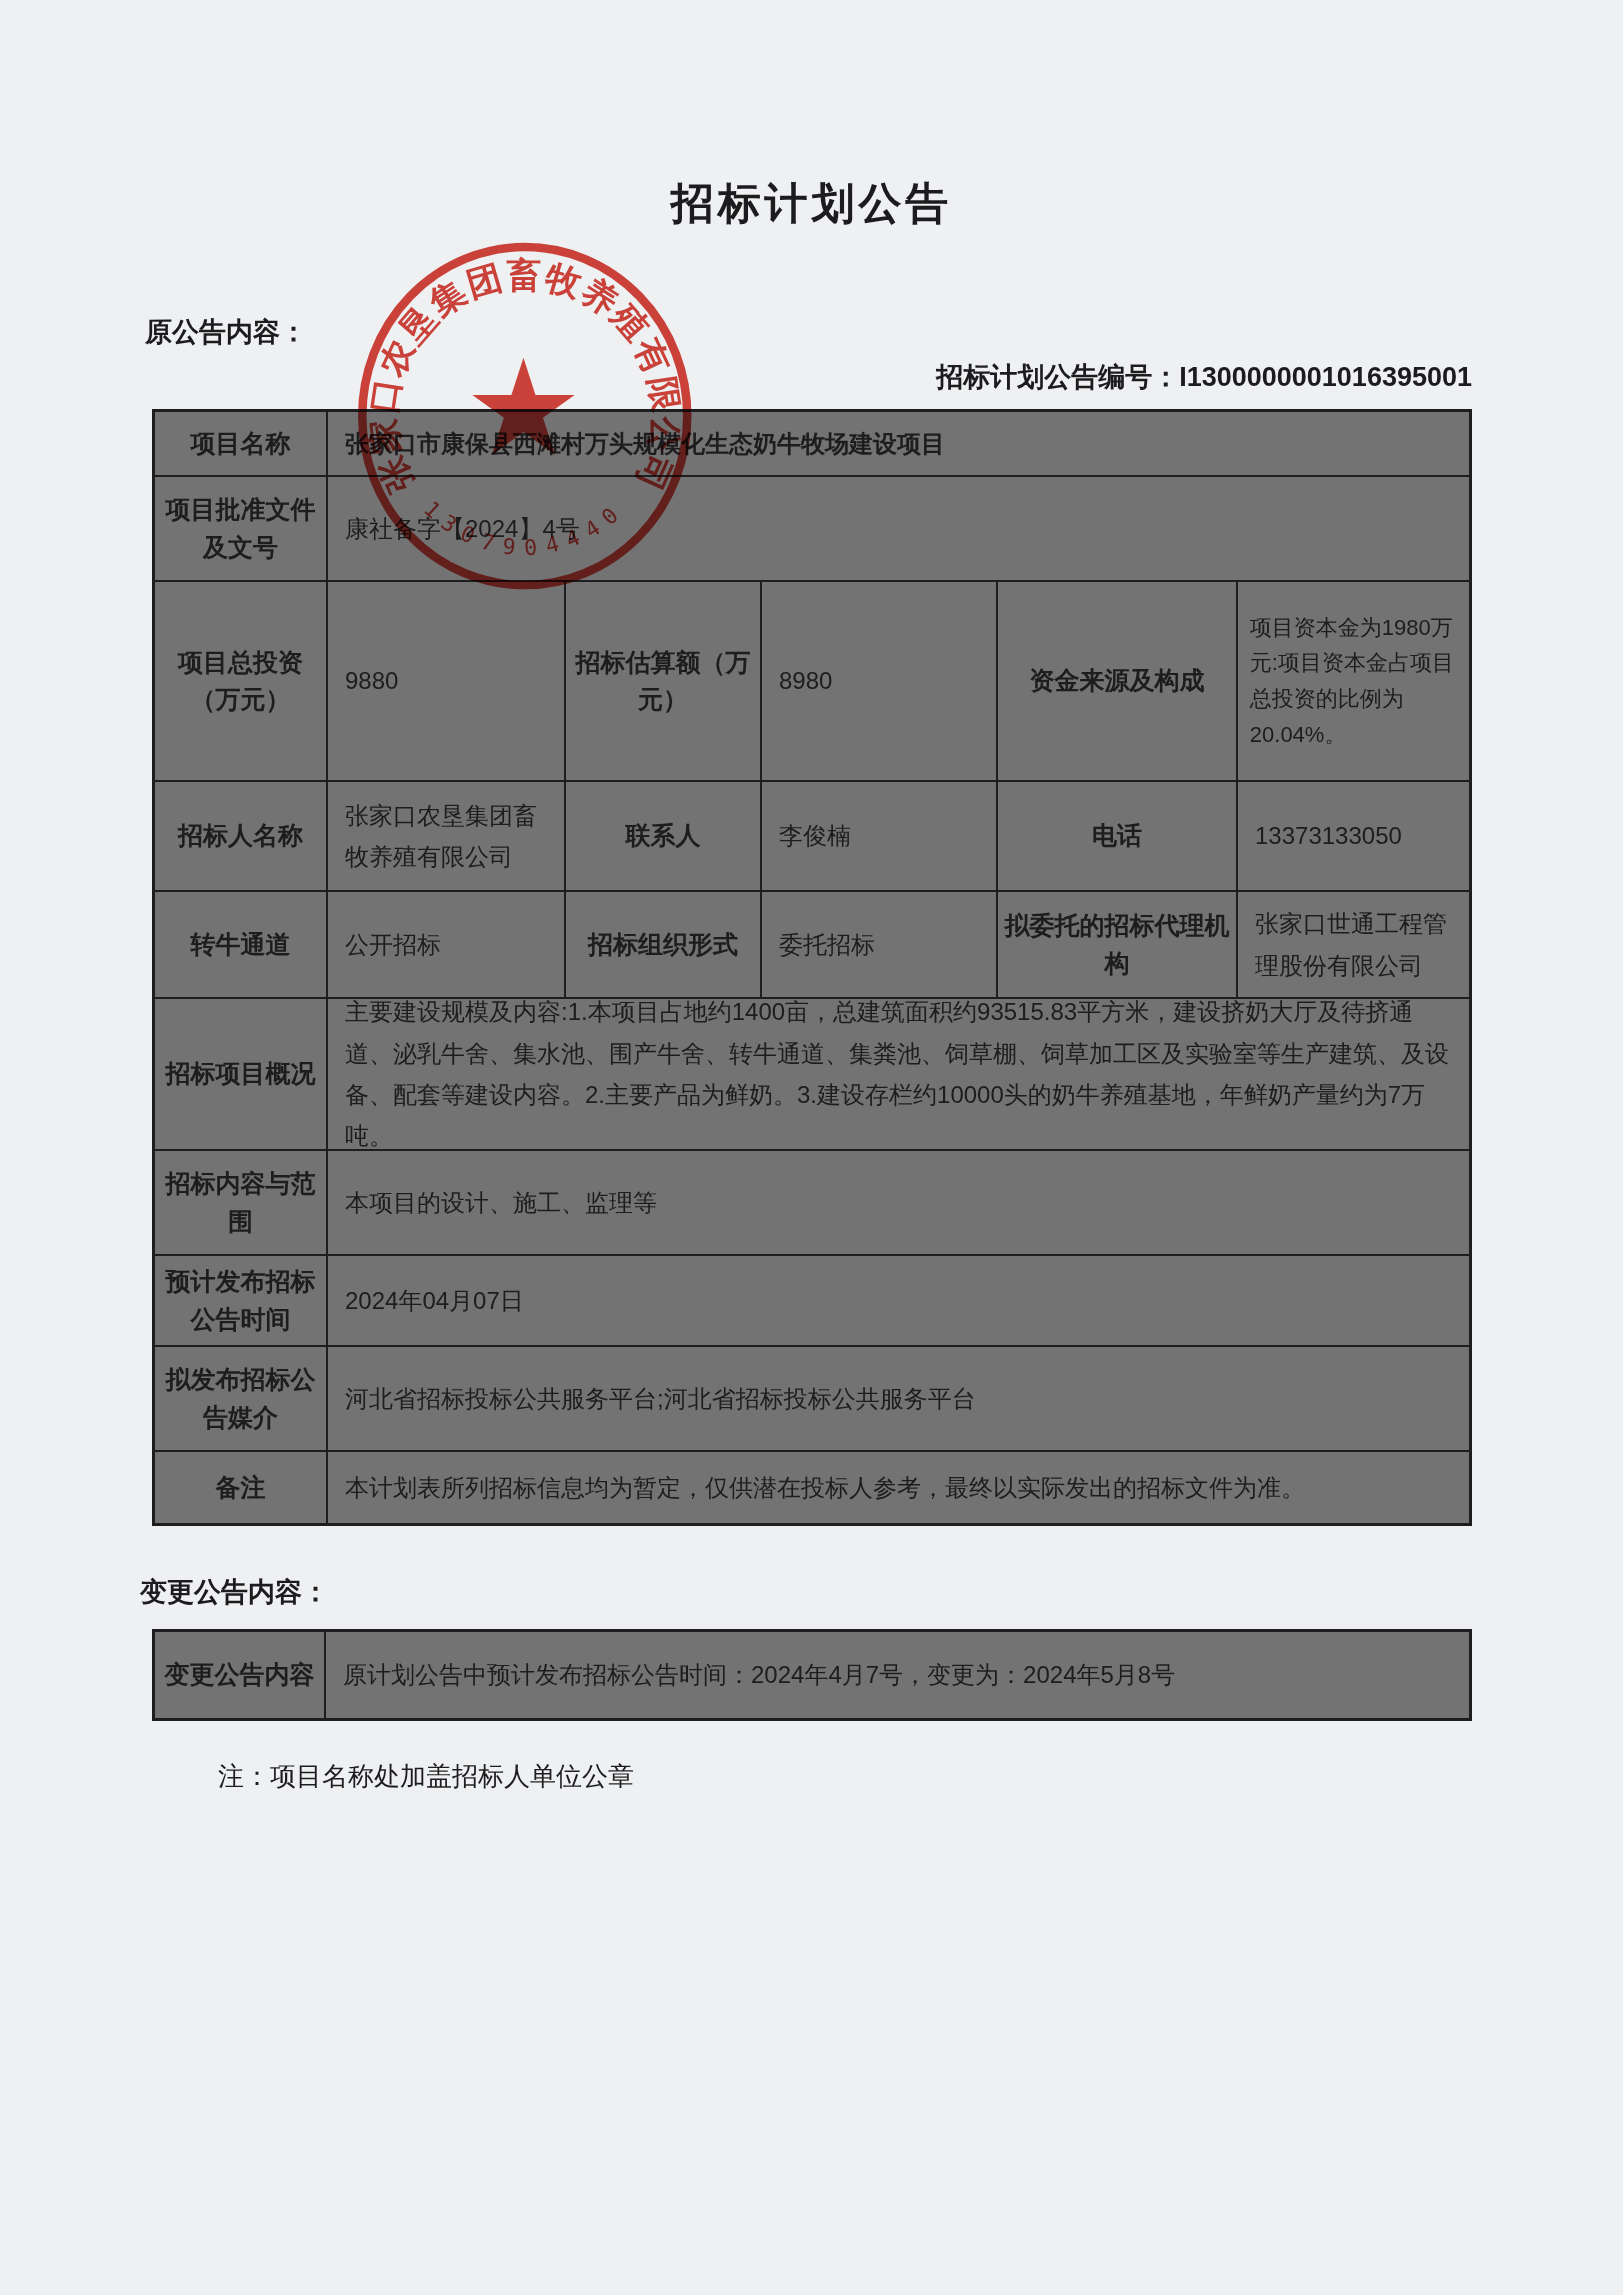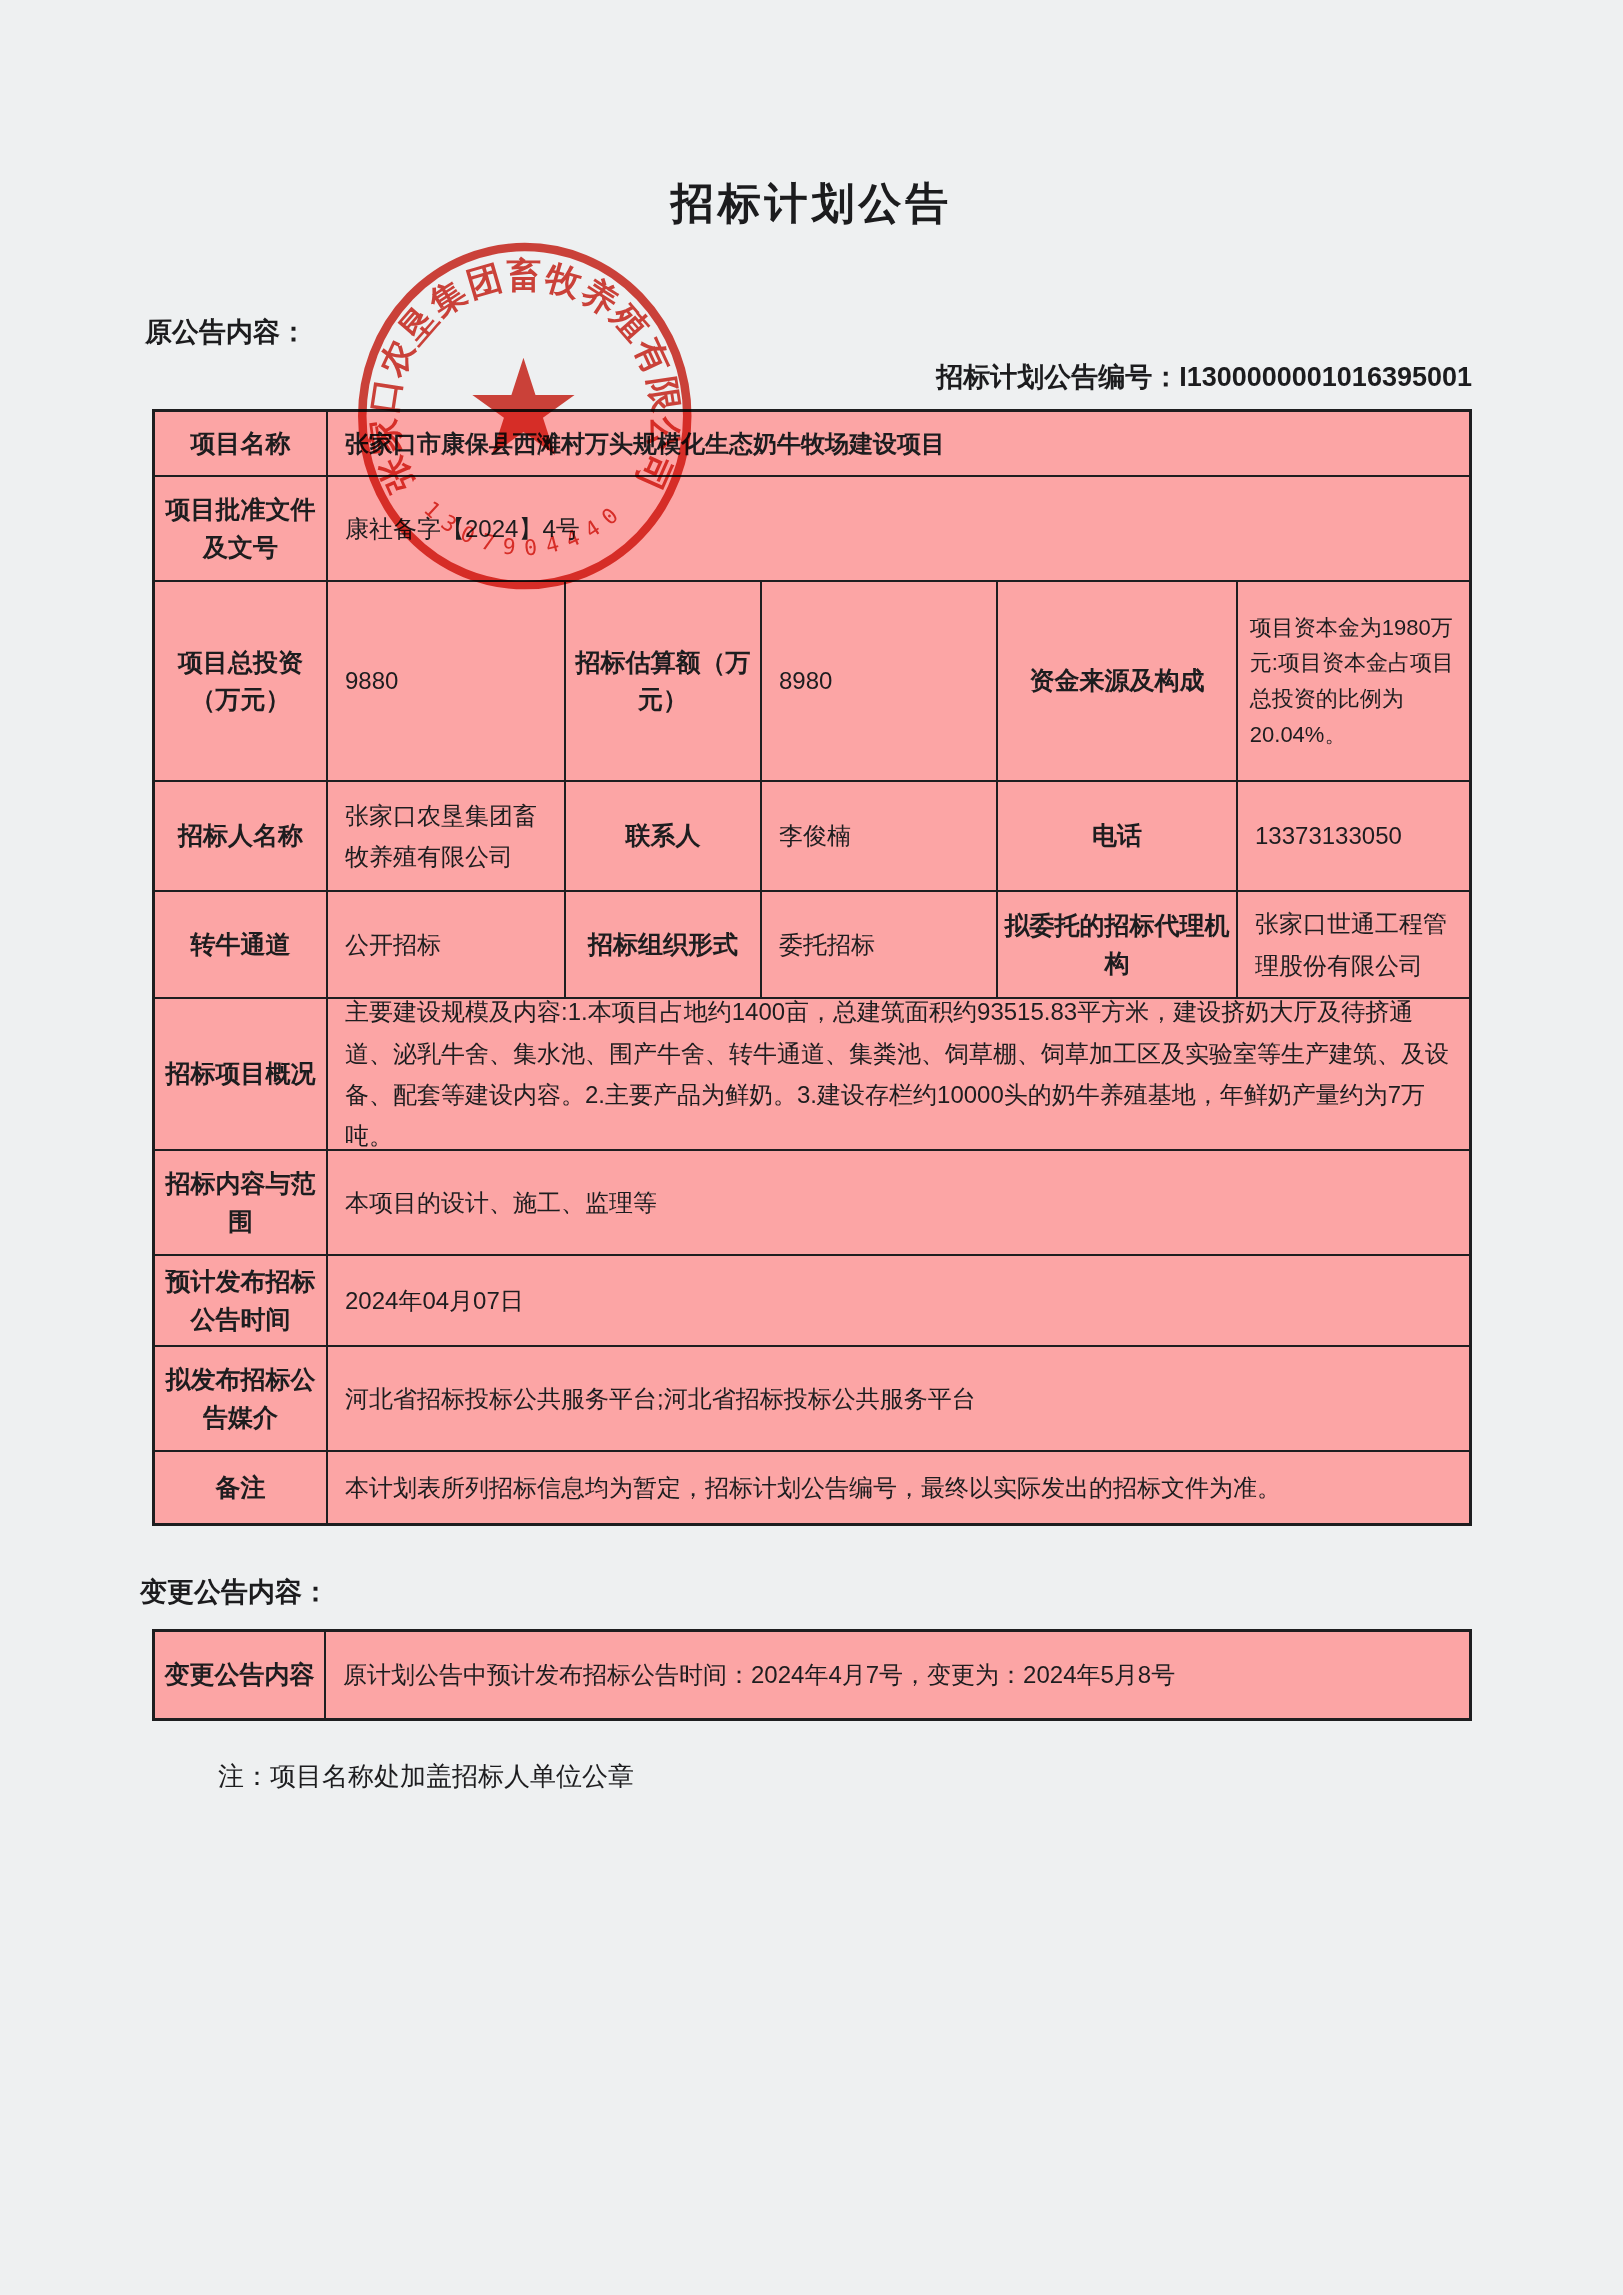--- a/index.html
+++ b/index.html
@@ -28,21 +28,21 @@
   .announce-no{
     position:absolute;right:151px;top:359px;
     font-size:27px;font-weight:bold;color:#1c1c1e;
     white-space:nowrap;
   }
 
   
   .tbl{
     position:absolute;left:152px;width:1320px;
     border:3.3px solid #1e1e20;
-    background:#fca5a5;
+    background:#737373;
     box-sizing:border-box;
   }
   .tbl-main{top:409px;}
   .tbl-change{top:1629px;}
   .row{display:flex;border-top:2.6px solid #1e1e20;box-sizing:border-box;}
   .row:first-child{border-top:none;}
   .cell{
     border-left:2.6px solid #1e1e20;
     box-sizing:border-box;
     display:flex;align-items:center;
@@ -142,21 +142,21 @@
     <div class="row h8">
       <div class="cell lbl c1">预计发布招标公告时间</div>
       <div class="cell val cfill">2024年04月07日</div>
     </div>
     <div class="row h9">
       <div class="cell lbl c1">拟发布招标公告媒介</div>
       <div class="cell val cfill">河北省招标投标公共服务平台;河北省招标投标公共服务平台</div>
     </div>
     <div class="row h10">
       <div class="cell lbl c1">备注</div>
-      <div class="cell val cfill">本计划表所列招标信息均为暂定，招标计划公告编号，最终以实际发出的招标文件为准。</div>
+      <div class="cell val cfill">本计划表所列招标信息均为暂定，仅供潜在投标人参考，最终以实际发出的招标文件为准。</div>
     </div>
   </div>
 
   <div class="section-label lbl-change">变更公告内容：</div>
 
   <div class="tbl tbl-change">
     <div class="row hc">
       <div class="cell lbl">变更公告内容</div>
       <div class="cell val cfill">原计划公告中预计发布招标公告时间：2024年4月7号，变更为：2024年5月8号</div>
     </div>

